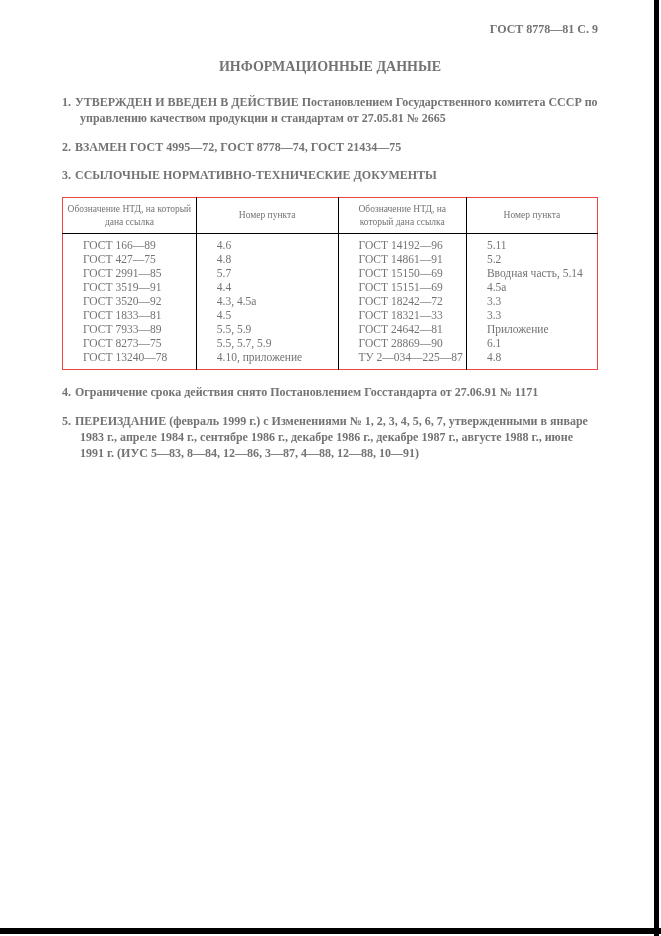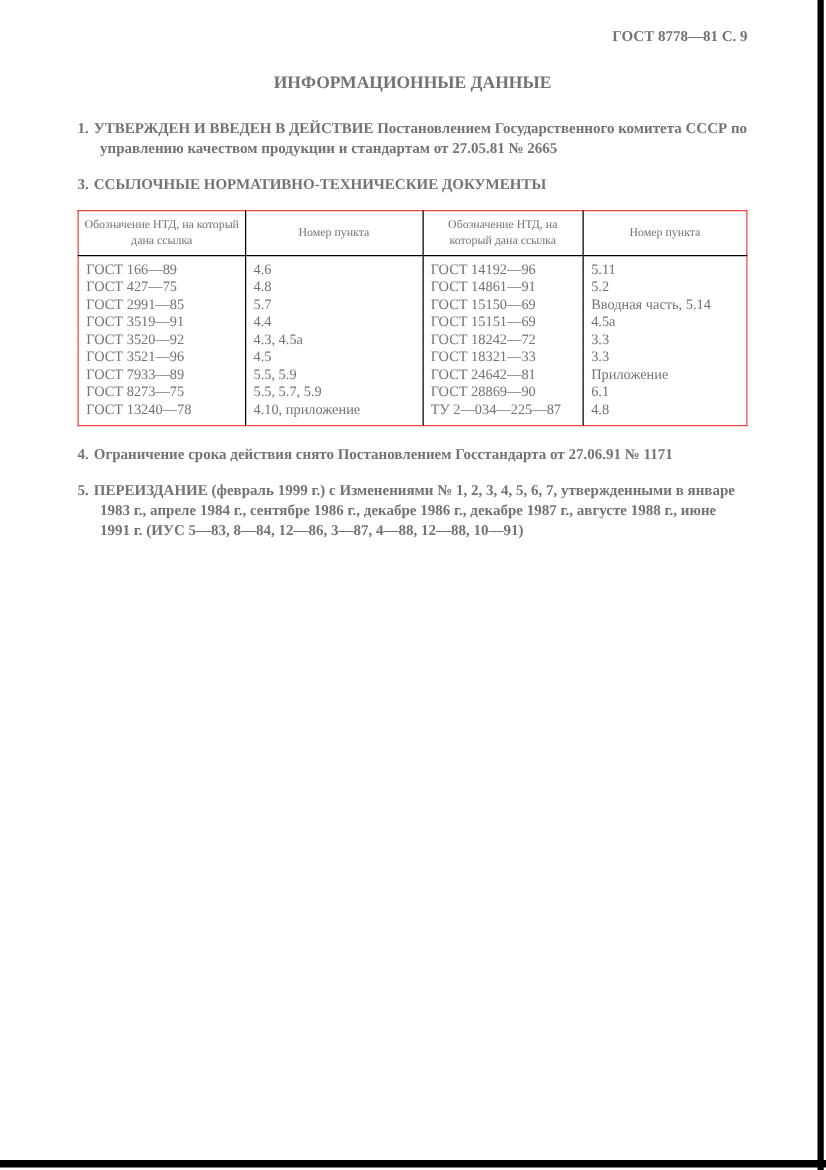--- a/index.html
+++ b/index.html
@@ -65,21 +65,21 @@
     font-size: 9.5px;
     text-align: center;
     vertical-align: middle;
     line-height: 1.3;
     padding: 5px 4px;
     border-bottom: 1px solid #000;
     border-left: 1px solid #000;
   }
   table.ref-table th:first-child { border-left: none; }
   table.ref-table td {
-    padding: 0 6px;
+    padding: 0 20px;
     line-height: 1.22;
     border-left: 1px solid #000;
     white-space: nowrap;
     overflow: hidden;
   }
   table.ref-table td:first-child { border-left: none; }
   table.ref-table tbody tr:first-child td { padding-top: 4px; }
   table.ref-table tbody tr:last-child td { padding-bottom: 5px; }
   .c0 { width: 25%; }
   .c1 { width: 26.5%; }
@@ -91,20 +91,21 @@
 
 <div class="page">
   <div class="content">
 
     <div class="running-head">ГОСТ 8778—81 С. 9</div>
 
     <div class="title">ИНФОРМАЦИОННЫЕ ДАННЫЕ</div>
 
     <p class="item"><span class="num">1.</span><span>УТВЕРЖДЕН И ВВЕДЕН В ДЕЙСТВИЕ Постановлением Государственного комитета СССР по управлению качеством продукции и стандартам от 27.05.81 № 2665</span></p>
 
+    <p class="item"><span class="num">2.</span><span>ВЗАМЕН ГОСТ 4995—72, ГОСТ 8778—74, ГОСТ 21434—75</span></p>
 
     <p class="item"><span class="num">3.</span><span>ССЫЛОЧНЫЕ НОРМАТИВНО-ТЕХНИЧЕСКИЕ ДОКУМЕНТЫ</span></p>
 
     <table class="ref-table">
       <thead>
         <tr>
           <th class="c0">Обозначение НТД, на который дана ссылка</th>
           <th class="c1">Номер пункта</th>
           <th class="c2">Обозначение НТД, на который дана ссылка</th>
           <th class="c3">Номер пункта</th>
@@ -135,21 +136,21 @@
             <td class="c2">ГОСТ 15151—69</td>
             <td class="c3">4.5а</td>
           </tr>
           <tr>
             <td class="c0">ГОСТ 3520—92</td>
             <td class="c1">4.3, 4.5а</td>
             <td class="c2">ГОСТ 18242—72</td>
             <td class="c3">3.3</td>
           </tr>
           <tr>
-            <td class="c0">ГОСТ 3521—96</td>
+            <td class="c0">ГОСТ 1833—81</td>
             <td class="c1">4.5</td>
             <td class="c2">ГОСТ 18321—33</td>
             <td class="c3">3.3</td>
           </tr>
           <tr>
             <td class="c0">ГОСТ 7933—89</td>
             <td class="c1">5.5, 5.9</td>
             <td class="c2">ГОСТ 24642—81</td>
             <td class="c3">Приложение</td>
           </tr>

